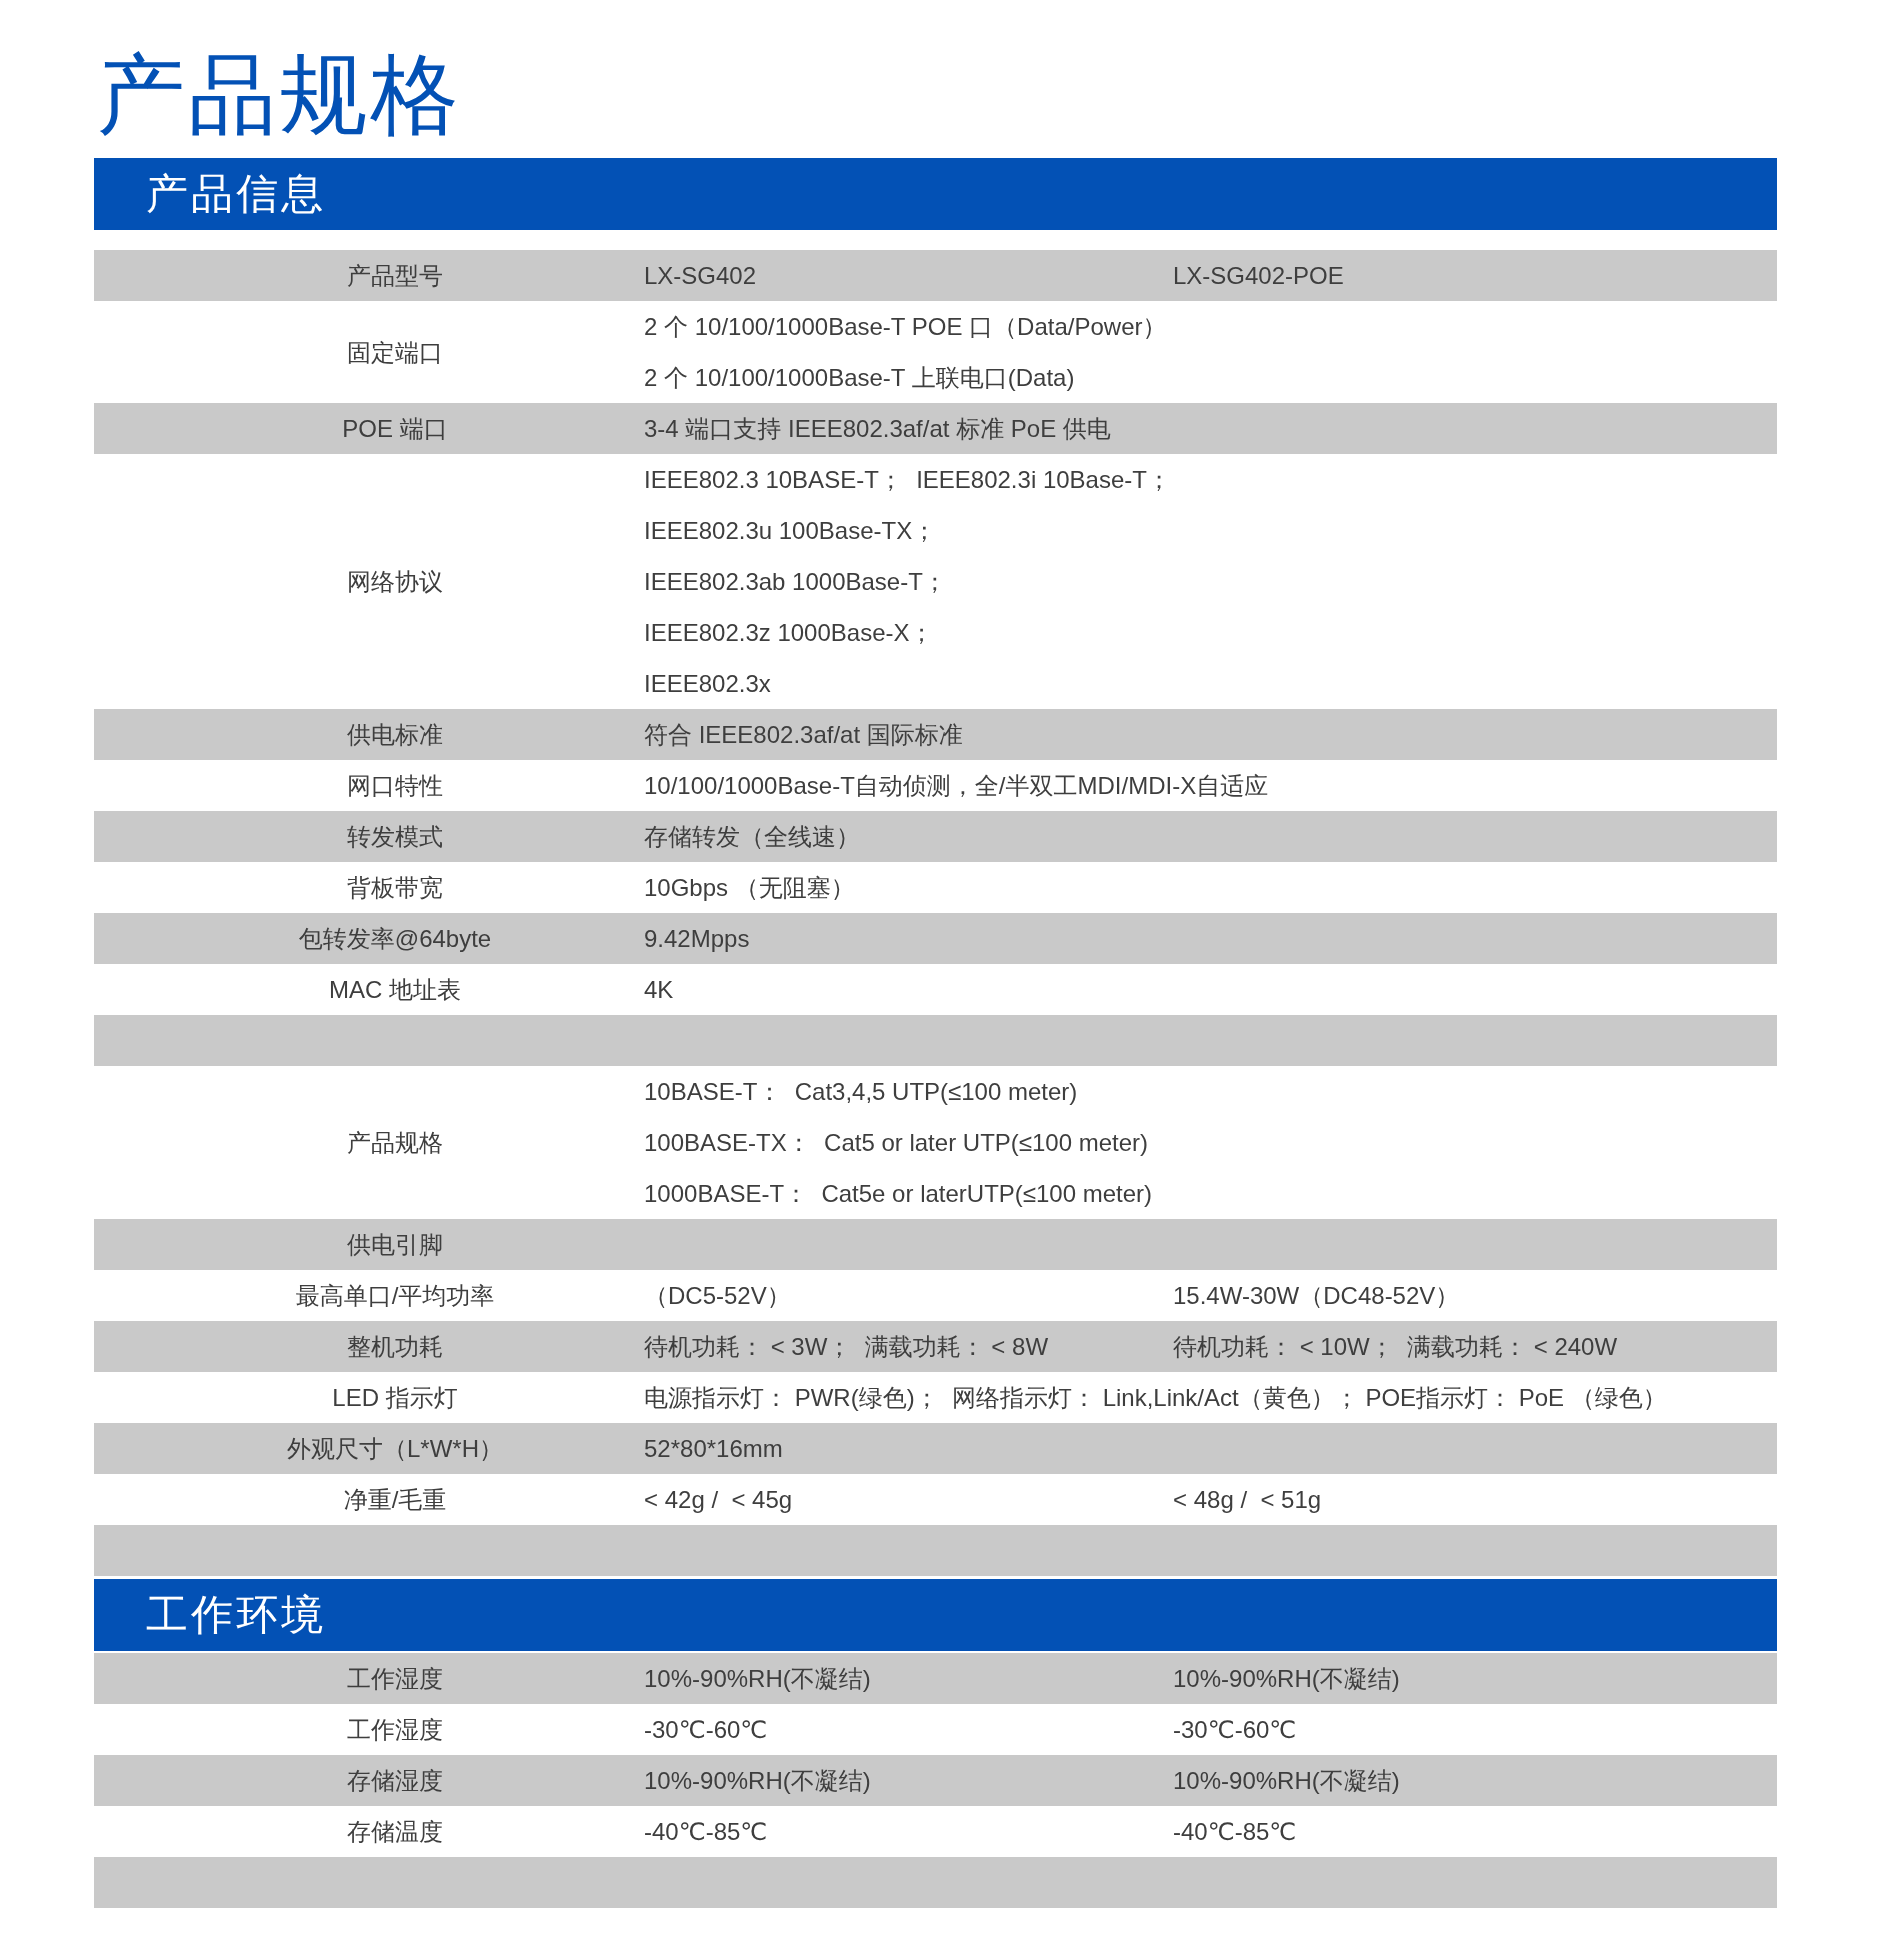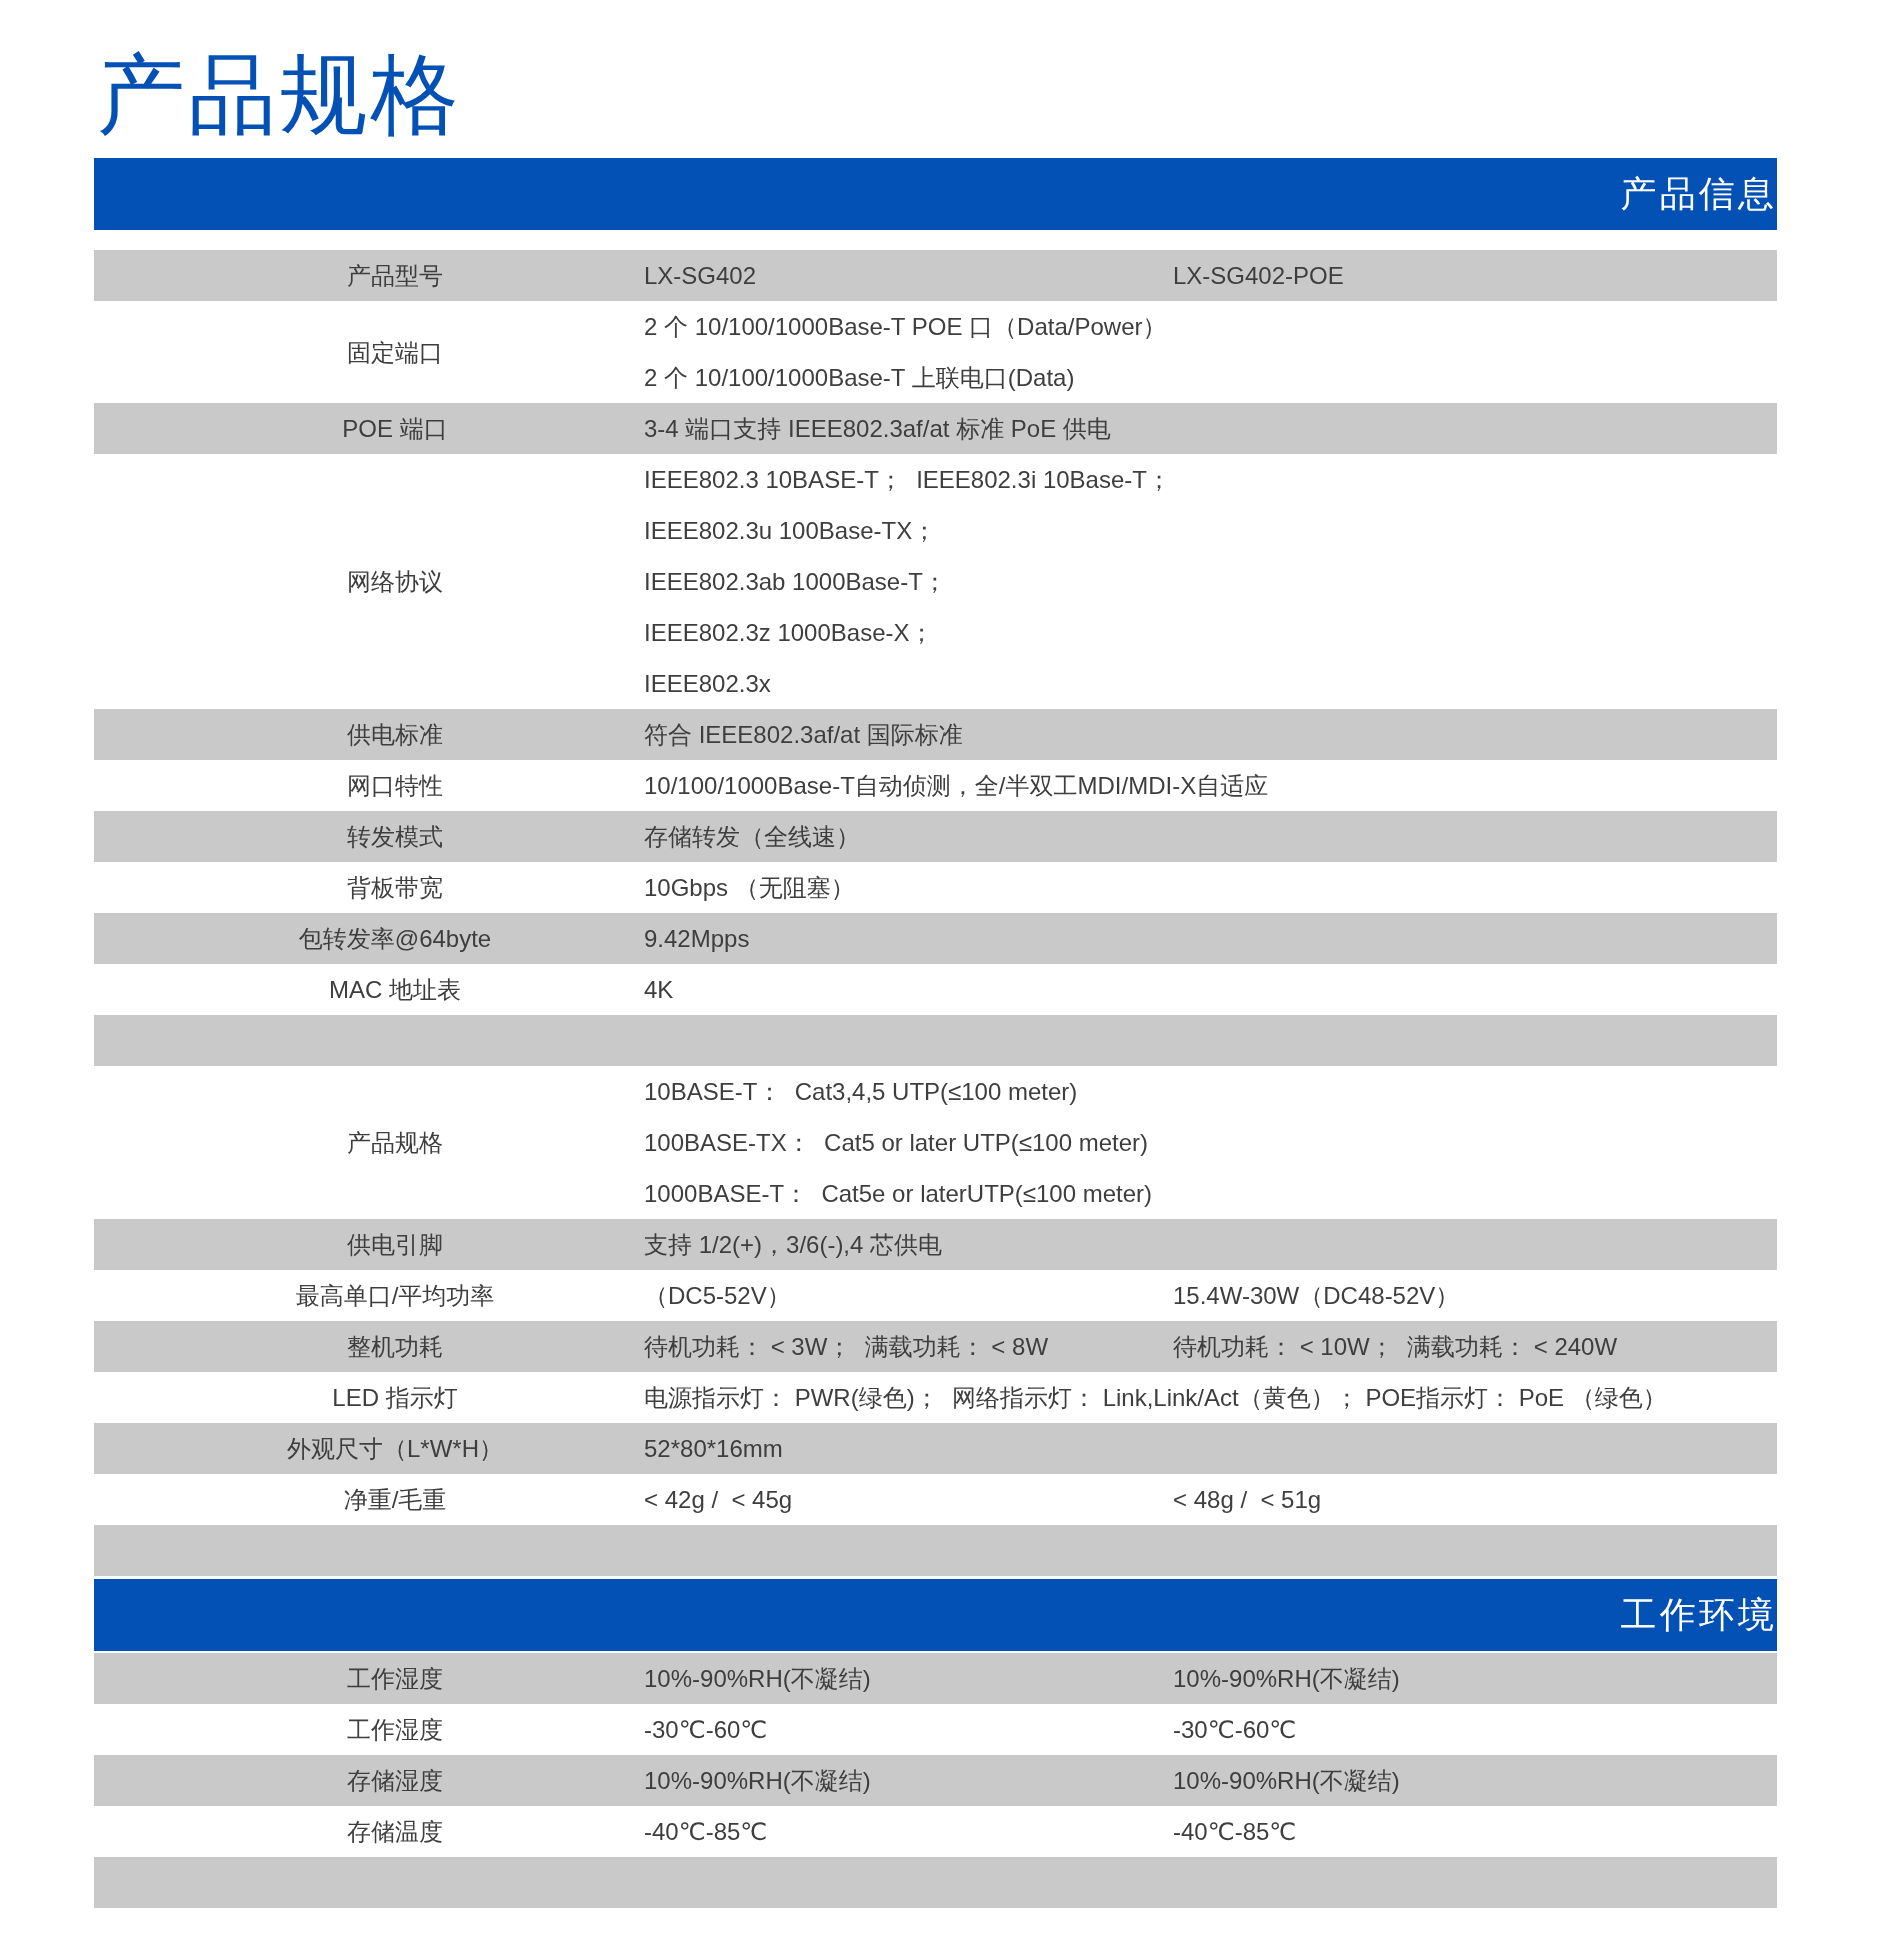--- a/index.html
+++ b/index.html
@@ -20,23 +20,22 @@
     font-weight:400;
   }
   .section { }
   .banner {
     height:72px;
     background:#0351b5;
     color:#ffffff;
     display:flex;
     align-items:center;
     padding-left:52px;
-    font-size:36px;
+    font-size:42px;
     letter-spacing:3.1px;
-    justify-content:flex-end;
   }
   .section-first .banner { margin-top:7px; }
   .section-rest { margin-top:3.1px; }
   .section-first .rows { margin-top:20px; }
   .section-rest .rows { margin-top:2.3px; }
   .row {
     display:flex;
     align-items:center;
     min-height:51px;
     font-size:24px;
@@ -157,23 +156,20 @@
     <div class="c2">
               <div class="line">10BASE-T：  Cat3,4,5 UTP(≤100 meter)</div>
               <div class="line">100BASE-TX：  Cat5 or later UTP(≤100 meter)</div>
               <div class="line">1000BASE-T：  Cat5e or laterUTP(≤100 meter)</div>
             </div>
     <div class="c3"></div>
   </div>
 
   <div class="row gray">
     <div class="c1 line">供电引脚</div>
-    <div class="c2">
-              <div class="line">支持 1/2(+)，3/6(-),4 芯供电</div>
-            </div>
     <div class="c3"></div>
   </div>
 
   <div class="row white">
     <div class="c1 line">最高单口/平均功率</div>
     <div class="c2">
               <div class="line">（DC5-52V）</div>
             </div>
     <div class="c3">
               <div class="line">15.4W-30W（DC48-52V）</div>

